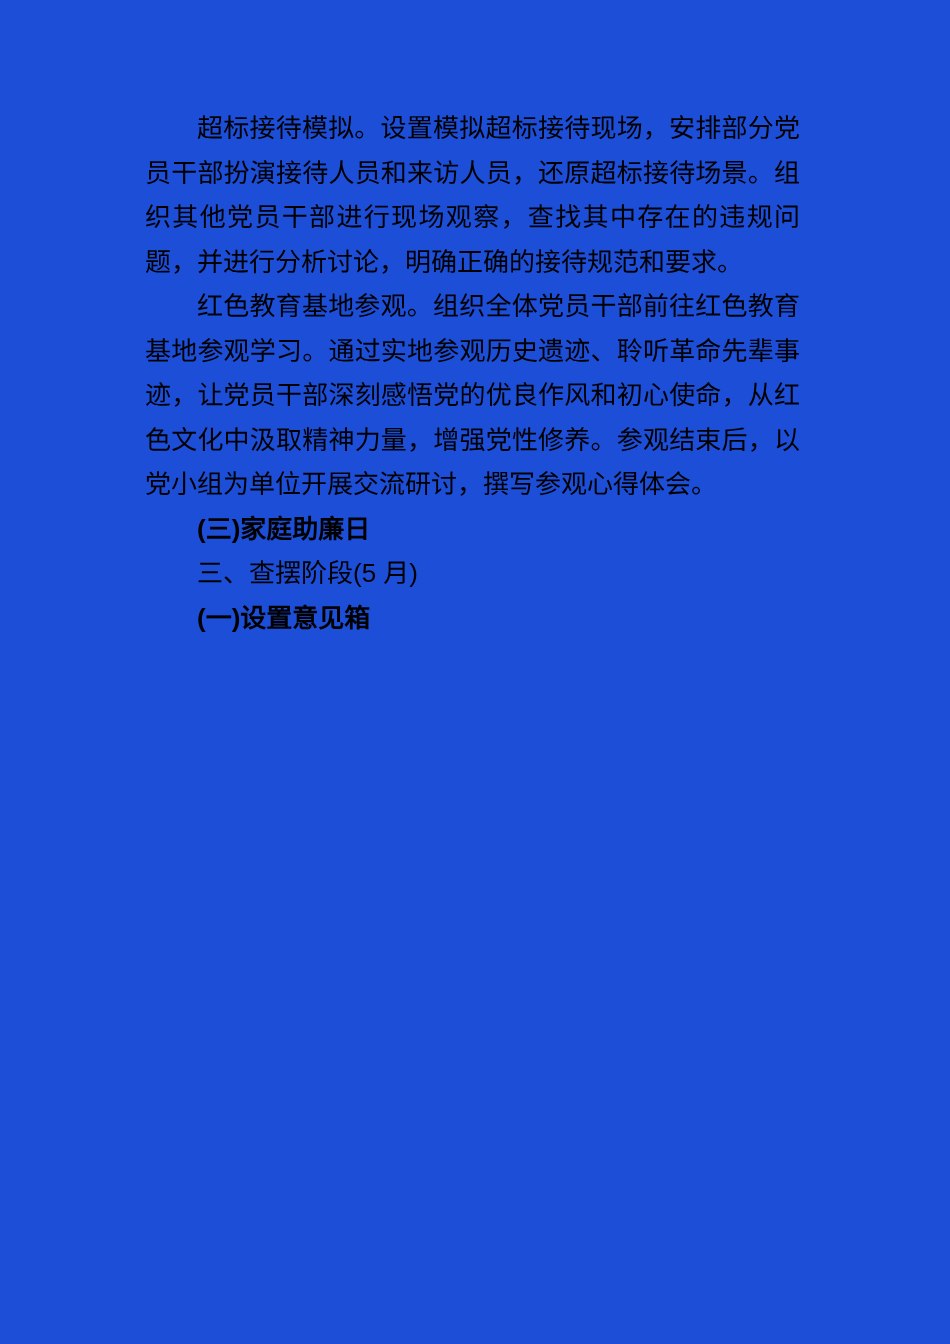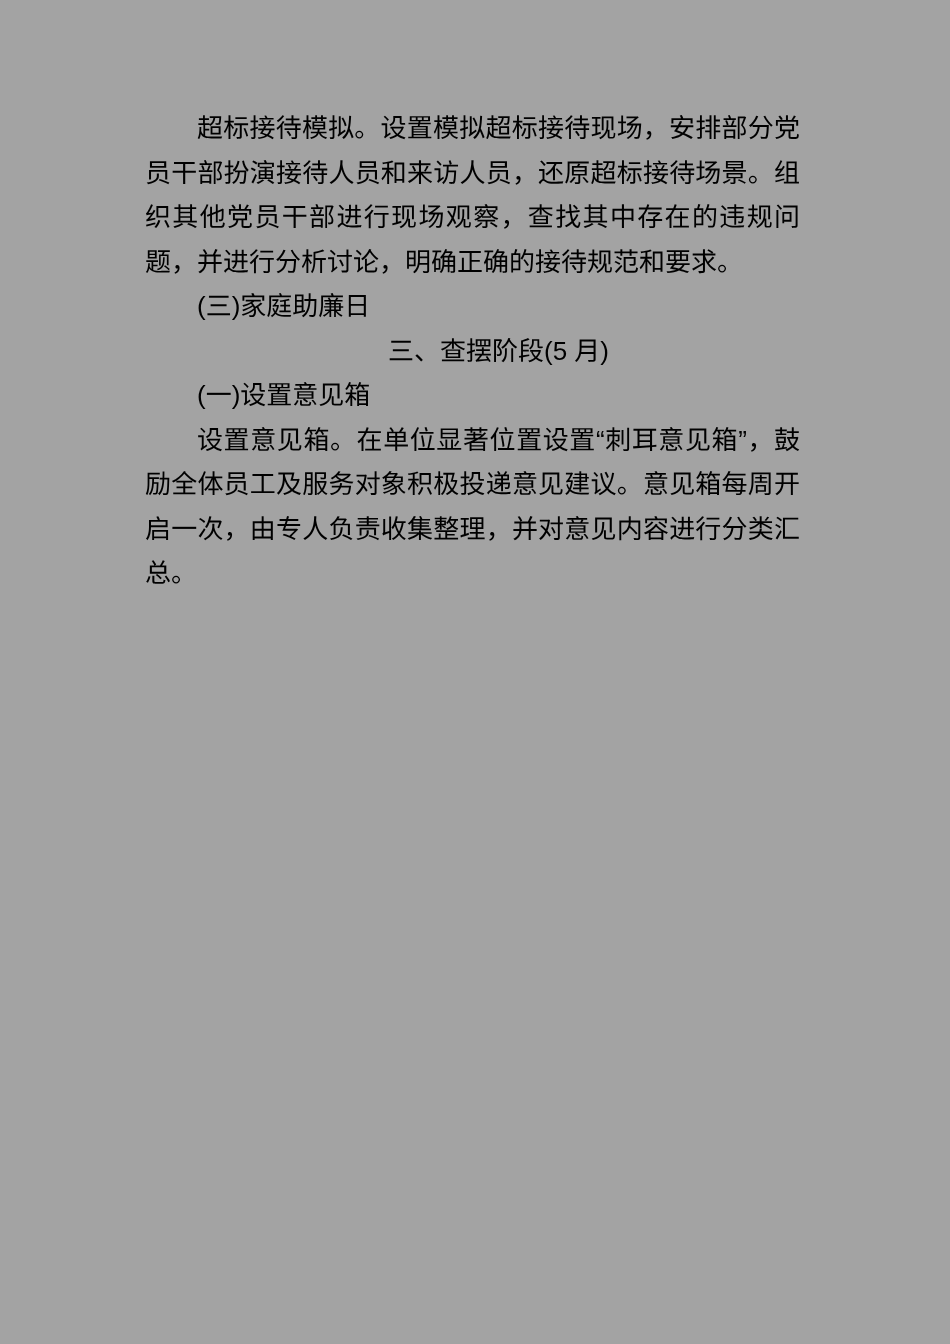--- a/index.html
+++ b/index.html
@@ -5,48 +5,48 @@
   html, body {
     margin: 0;
     padding: 0;
     background: #ffffff;
   }
   .page {
     position: relative;
     width: 950px;
     height: 1344px;
     box-sizing: border-box;
-    background: #a3a3a3;
+    background: #1d4ed8;
     color: #000000;
     padding: 106px 150px 0 145px;
     overflow: hidden;
     font-family: "Liberation Sans", "DejaVu Sans", sans-serif;
   }
   .page p {
     margin: 0;
     padding: 0;
     font-size: 26px;
     line-height: 44.5px;
     text-align: justify;
     text-justify: inter-ideograph;
     text-indent: 2em;
     letter-spacing: 0;
     word-break: break-all;
   }
   .page p.heading-bold {
-    font-weight: 400;
+    font-weight: 700;
     text-align: left;
   }
   .page p.heading {
     font-weight: 400;
-    text-align: center;
+    text-align: left;
   }
 </style>
 </head>
 <body>
 
 <div class="page">
   <p class="body">超标接待模拟。设置模拟超标接待现场，安排部分党员干部扮演接待人员和来访人员，还原超标接待场景。组织其他党员干部进行现场观察，查找其中存在的违规问题，并进行分析讨论，明确正确的接待规范和要求。</p>
+  <p class="body">红色教育基地参观。组织全体党员干部前往红色教育基地参观学习。通过实地参观历史遗迹、聆听革命先辈事迹，让党员干部深刻感悟党的优良作风和初心使命，从红色文化中汲取精神力量，增强党性修养。参观结束后，以党小组为单位开展交流研讨，撰写参观心得体会。</p>
   <p class="heading-bold">(三)家庭助廉日</p>
   <p class="heading">三、查摆阶段(5 月)</p>
   <p class="heading-bold">(一)设置意见箱</p>
-  <p class="body">设置意见箱。在单位显著位置设置“刺耳意见箱”，鼓励全体员工及服务对象积极投递意见建议。意见箱每周开启一次，由专人负责收集整理，并对意见内容进行分类汇总。</p>
 </div>
 
 </body></html>

